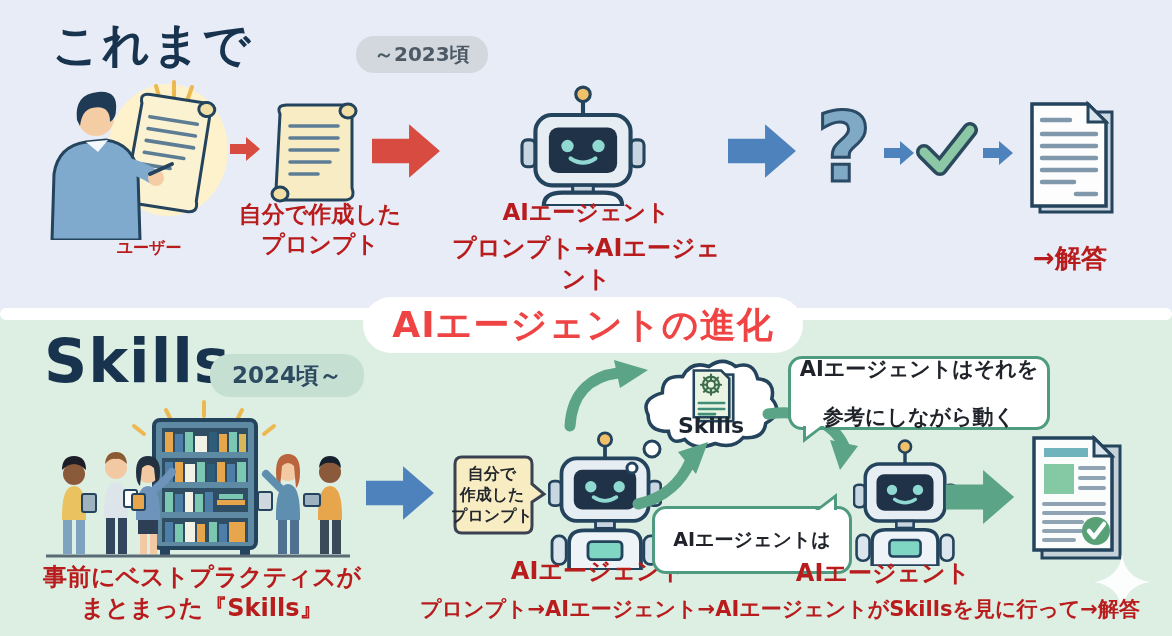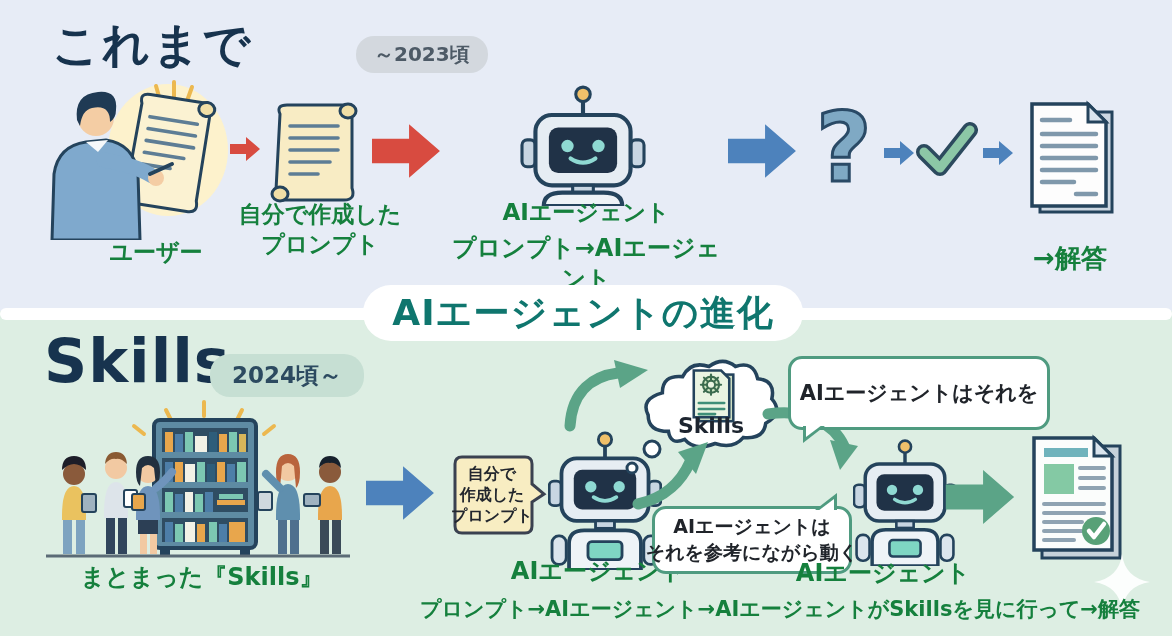--- a/index.html
+++ b/index.html
@@ -7,40 +7,40 @@
     width:1172px;height:636px;position:relative;overflow:hidden;
     font-family:"DejaVu Sans","Liberation Sans",sans-serif;
     background:#e7ecf6;
   }
   .abs{position:absolute;}
   
   .sec-past{left:0;top:0;width:1172px;height:311px;background:#e7ecf6;}
   .sec-skills{left:0;top:311px;width:1172px;height:325px;background:#ddeee3;}
   .divider-band{left:0;top:308px;width:1172px;height:12px;background:#ffffff;border-radius:6px;}
   .evo-pill{
-    left:363px;top:285px;width:440px;height:56px;background:#ffffff;border-radius:30px;
+    left:363px;top:297px;width:440px;height:56px;background:#ffffff;border-radius:30px;
     display:flex;align-items:center;justify-content:center;
-    font-size:36px;font-weight:800;color:#0f766e;letter-spacing:1px;
+    font-size:36px;font-weight:800;color:#ef4444;letter-spacing:1px;
   }
   
   .past-title{left:52px;top:14px;display:flex;align-items:baseline;gap:8px;}
   .past-title .jp{font-size:47px;font-weight:800;color:#17334e;letter-spacing:2px;}
   .past-title .en{font-size:31px;font-weight:800;color:#17334e;}
   .badge-gray{
     left:356px;top:36px;background:#d3d8de;border-radius:18px;padding:5px 18px;
     font-size:20px;font-weight:700;color:#4d5a66;
   }
   .skills-title{left:44px;top:326px;font-size:60px;font-weight:800;color:#17334e;letter-spacing:1px;}
   .badge-green{
     left:210px;top:354px;background:#c6dfd3;border-radius:20px;padding:6px 22px;
     font-size:23px;font-weight:800;color:#2c4a60;
   }
   
-  .lbl{font-weight:800;color:#15803d;text-align:center;line-height:1.3;}
-  .lbl-user{left:71px;top:238px;width:170px;font-size:23px;}
+  .lbl{font-weight:800;color:#b91c1c;text-align:center;line-height:1.3;}
+  .lbl-user{left:64px;top:238px;width:170px;font-size:16px;}
   .lbl-prompt{left:228px;top:200px;width:184px;font-size:23px;}
   .lbl-agent-top{left:498px;top:198px;width:176px;font-size:23px;}
   .lbl-flow-top{left:440px;top:233px;width:292px;font-size:24px;}
   .lbl-answer{left:1008px;top:234px;width:124px;font-size:26px;margin-top:8px;}
   .lbl-library{left:26px;top:562px;width:352px;font-size:24px;}
   .lbl-agent-b1{left:503px;top:556px;width:190px;font-size:24px;}
   .lbl-agent-b2{left:790px;top:558px;width:186px;font-size:24px;}
   .lbl-flow-bottom{left:396px;top:596px;width:768px;font-size:21px;}
   .lbl-cloud{left:655px;top:412px;width:112px;font-size:22px;color:#1d2530;}
   
@@ -288,20 +288,21 @@
   <g>
       <circle cx="294" cy="76" r="11" fill="#8a5a3b"></circle>
       <path d="M283,72 Q284,60 294,60 Q304,60 305,72 Q299,66 294,67 Q288,66 283,72 Z" fill="#16202c"></path>
   <path d="M282,120 Q282,90 294,90 Q306,90 306,120 L306,124 L282,124 Z" fill="#e8a64c"></path>
   <rect x="284" y="124" width="9" height="34" fill="#3a4a58"></rect>
       <rect x="296" y="124" width="9" height="34" fill="#3a4a58"></rect>
   <rect x="268" y="98" width="16" height="12" rx="2" fill="#9fb2c0" stroke="#24435c" stroke-width="2"></rect>
     </g>
 </svg>
 <div class="abs lbl lbl-library">
+  <div>事前にベストプラクティスが</div>
   <div>まとまった『Skills』</div>
 </div>
 
 <svg class="abs" style="left:366px;top:464px" width="70" height="58" viewBox="0 0 68 56">
   <polygon points="0,16 36,16 36,2 66,28 36,54 36,40 0,40" fill="#4d82bc"></polygon>
 </svg>
 
 <svg class="abs" style="left:445px;top:452px" width="102" height="86" viewBox="0 0 102 86">
   <path d="M10,12 Q10,5 17,5 L80,5 Q87,5 87,12 L87,32 L99,42 L87,50 L87,74 Q87,81 80,81 L17,81 Q10,81 10,74 Z" fill="#f8edc2" stroke="#3a4150" stroke-width="3"></path>
 </svg>
@@ -362,27 +363,27 @@
   <path d="M8,64 C36,58 52,40 60,22" stroke="#5ba487" stroke-width="11" fill="none" stroke-linecap="round"></path>
   <polygon points="48,12 78,2 66,34" fill="#5ba487"></polygon>
 </svg>
 <svg class="abs" style="left:760px;top:402px" width="106" height="74" viewBox="0 0 106 74">
   <path d="M8,12 C46,6 74,22 84,44" stroke="#5ba487" stroke-width="11" fill="none" stroke-linecap="round"></path>
   <polygon points="70,38 98,44 80,68" fill="#5ba487"></polygon>
 </svg>
 
 <div class="abs gbubble bub-right">
   <span class="t1">AIエージェントはそれを</span>
+  <span class="t2">参考にしながら動く</span>
   <span class="tail tail-d"></span>
   <span class="tail tail-w"></span>
 </div>
 
 <div class="abs gbubble bub-mid">
   <span class="t1">AIエージェントは</span>
-  <span class="t2">それを参考にながら動く</span>
   <span class="tail tail-d"></span>
   <span class="tail tail-w"></span>
 </div>
 
 <svg class="abs" style="left:853px;top:438px" width="104" height="128" viewBox="0 0 120 148">
   <line x1="60" y1="14" x2="60" y2="32" stroke="#24435c" stroke-width="4"></line>
   <circle cx="60" cy="10" r="7" fill="#f0c06a" stroke="#24435c" stroke-width="3"></circle>
   <rect x="1" y="54" width="13" height="26" rx="5" fill="#c8d6e2" stroke="#24435c" stroke-width="3"></rect>
   <rect x="106" y="54" width="13" height="26" rx="5" fill="#c8d6e2" stroke="#24435c" stroke-width="3"></rect>
   <rect x="14" y="30" width="92" height="66" rx="16" fill="#e6edf3" stroke="#24435c" stroke-width="4"></rect>

